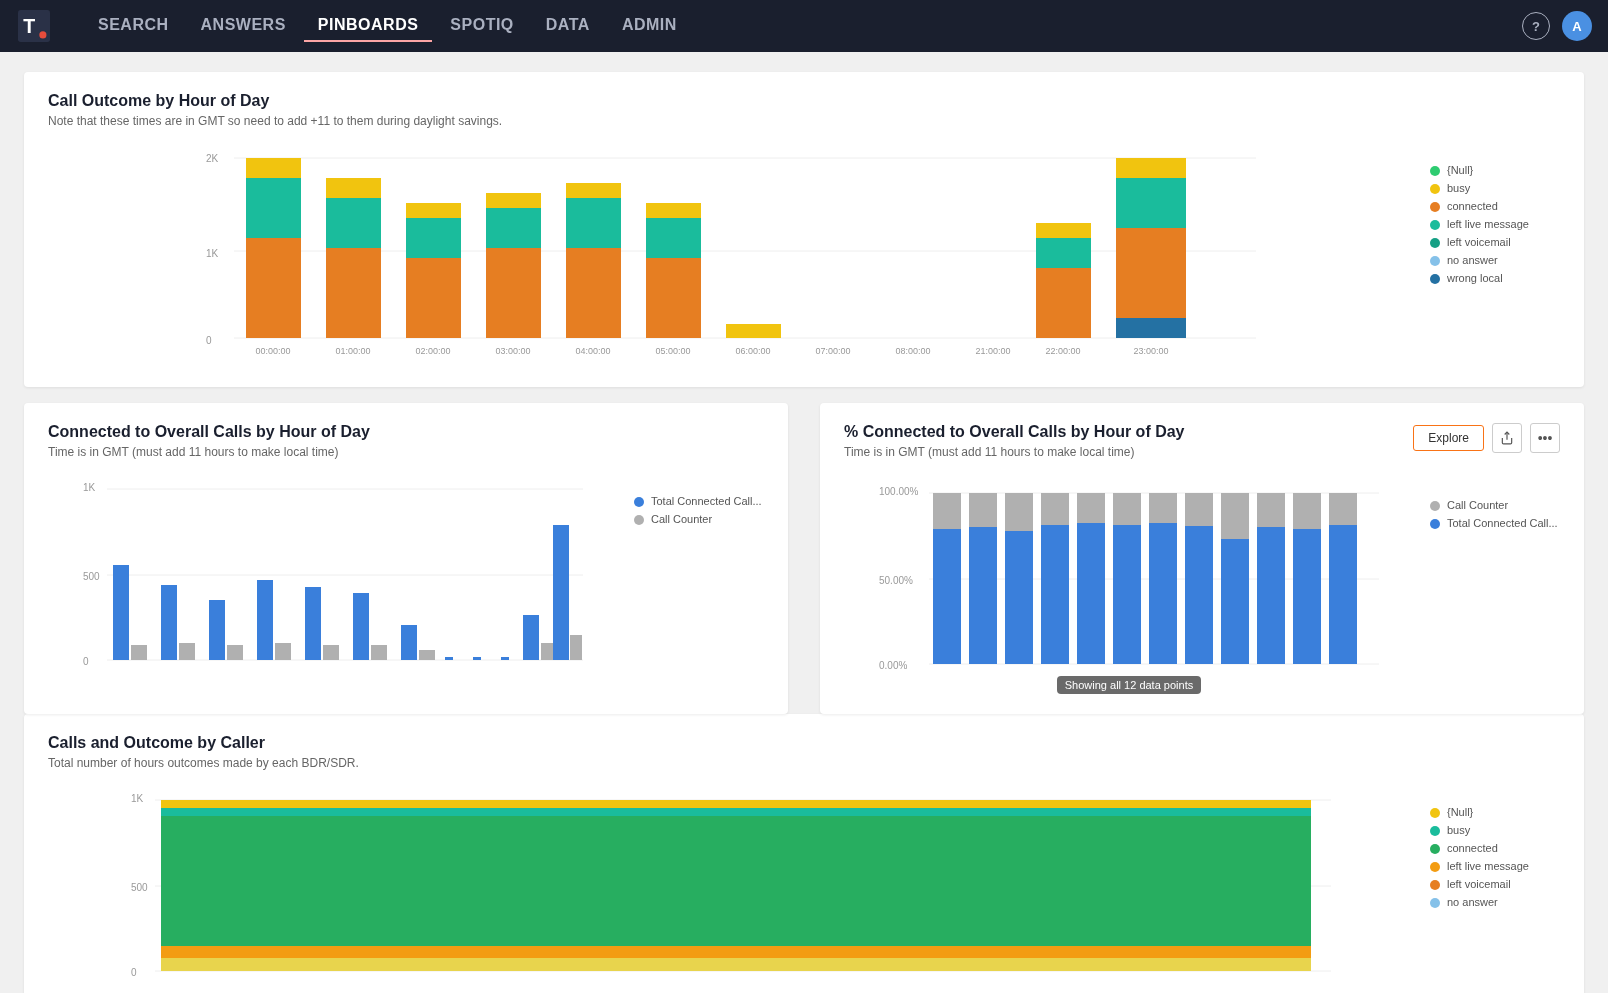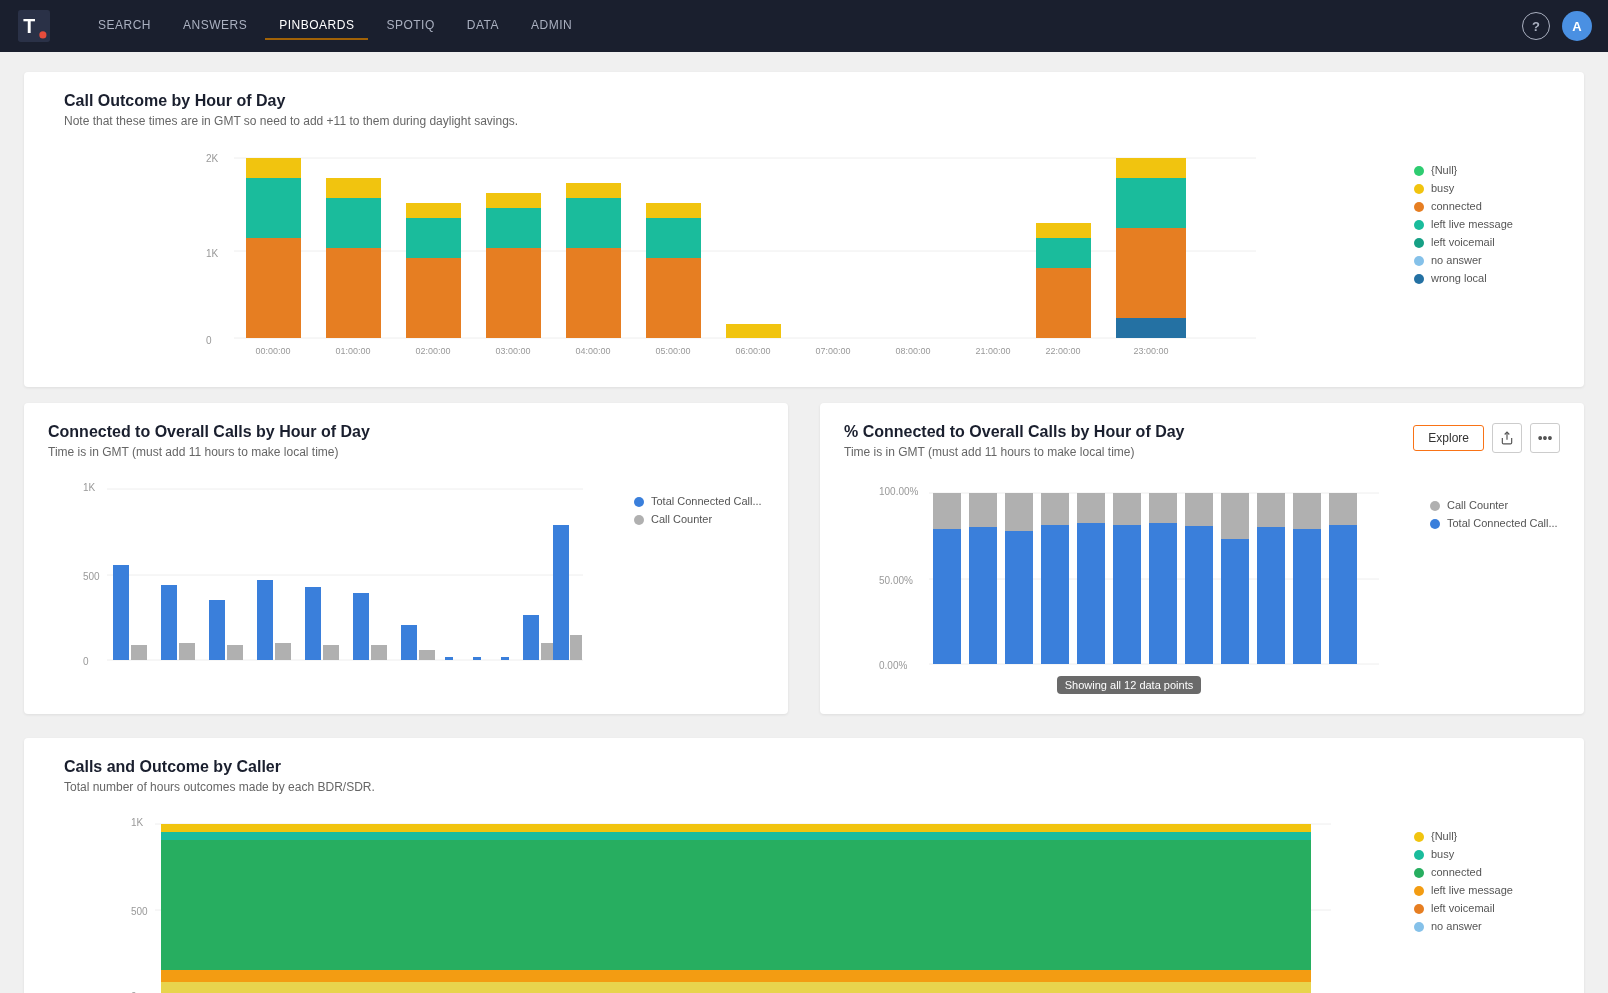--- a/index.html
+++ b/index.html
@@ -17,28 +17,28 @@
     .nav-logo {
       width: 36px; height: 36px;
       display: flex; align-items: center; justify-content: center;
       margin-right: 8px;
     }
     .nav-logo svg { width: 32px; height: 32px; }
     .nav-items { display: flex; gap: 4px; flex: 1; }
     .nav-item {
       color: #aab0c0;
       padding: 6px 14px;
-      font-size: 12px;
-      font-weight: 400;
+      font-size: 16px;
+      font-weight: 700;
       letter-spacing: 0.5px;
       cursor: pointer;
       border-bottom: 2px solid transparent;
       text-transform: uppercase;
     }
-    .nav-item.active { color: #fff; border-bottom: 2px solid #a16207; }
+    .nav-item.active { color: #fff; border-bottom: 2px solid #fca5a5; }
     .nav-right { display: flex; align-items: center; gap: 12px; }
     .nav-help {
       width: 28px; height: 28px; border-radius: 50%;
       border: 1px solid #aab0c0;
       color: #aab0c0;
       display: flex; align-items: center; justify-content: center;
       font-size: 13px; font-weight: bold; cursor: pointer;
     }
     .nav-avatar {
       width: 30px; height: 30px; border-radius: 50%;
@@ -52,41 +52,41 @@
     .main-content {
       padding: 20px 24px;
       background: #f0f0f0;
       min-height: calc(100vh - 52px);
     }
 
     
     .card {
       background: #fff;
       border-radius: 4px;
-      padding: 20px 40px;
+      padding: 20px 24px;
       margin-bottom: 16px;
       box-shadow: 0 1px 3px rgba(0,0,0,0.08);
     }
     .card-title {
       font-size: 16px;
       font-weight: 600;
       color: #1a1f2e;
       margin-bottom: 4px;
     }
     .card-subtitle {
       font-size: 12px;
       color: #666;
       margin-bottom: 16px;
     }
 
     
     .chart-row {
       display: flex;
       gap: 32px;
-      margin-bottom: 24px;
+      margin-bottom: 0;
     }
     .chart-half {
       flex: 1;
       background: #fff;
       border-radius: 4px;
       padding: 20px 24px;
       box-shadow: 0 1px 3px rgba(0,0,0,0.08);
     }
 
     

